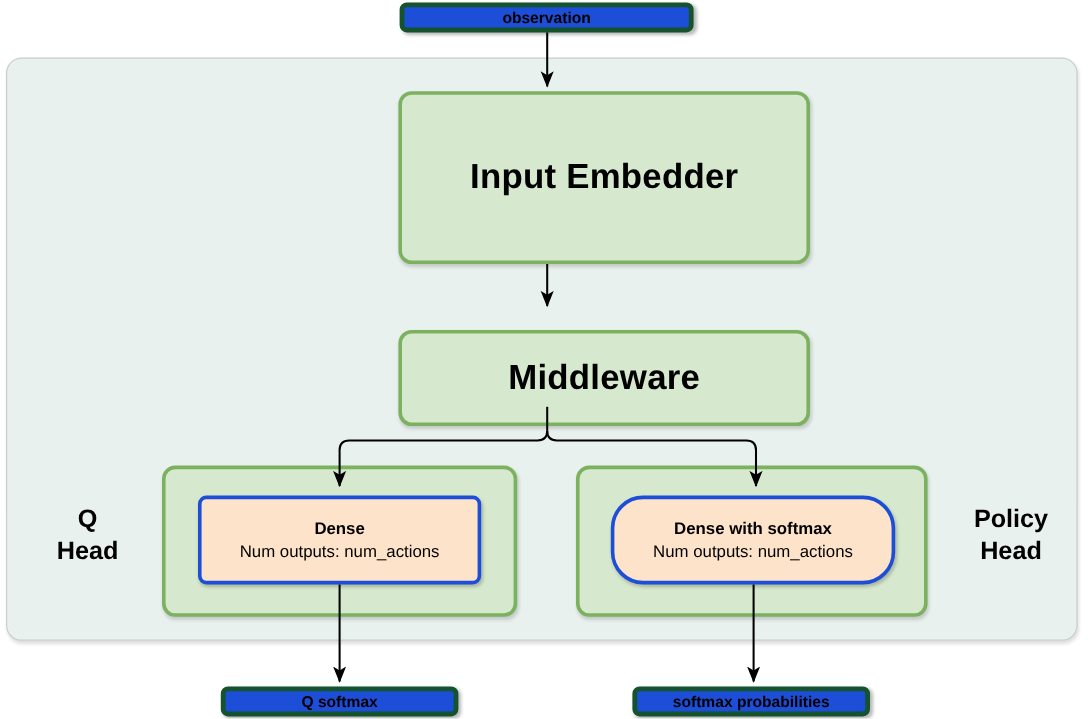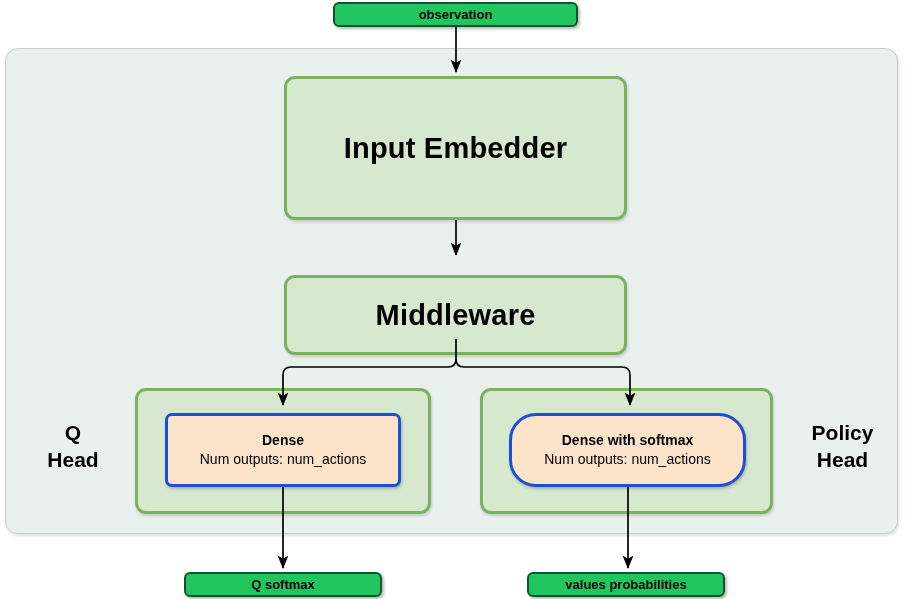--- a/index.html
+++ b/index.html
@@ -30,22 +30,22 @@
     background: #e9f1ef;
     border: 1px solid #c9cecd;
     border-radius: 13px;
     box-shadow: 1px 2px 3px rgba(0,0,0,0.13);
   }
 
   
   .io-box {
     position: absolute;
     box-sizing: border-box;
-    background: #22c55e;
-    border: 2px solid #14532d;
+    background: #1d4ed8;
+    border: 4px solid #14532d;
     border-radius: 6px;
     display: flex;
     align-items: center;
     justify-content: center;
     color: #000000;
     font-weight: bold;
     font-size: 13px;
     box-shadow: 2px 2px 3px rgba(0,0,0,0.28);
   }
 
@@ -54,20 +54,21 @@
     position: absolute;
     box-sizing: border-box;
     background: #d6e8cd;
     border: 3px solid #7cb25f;
     border-radius: 11px;
     display: flex;
     align-items: center;
     justify-content: center;
     color: #000000;
     box-shadow: 1px 2px 3px rgba(0,0,0,0.16);
+    margin-left: 48px;
   }
   .green-box.big-label {
     font-size: 29px;
     font-weight: bold;
     letter-spacing: 0.2px;
   }
 
   
   .head-group {
     position: absolute;
@@ -157,21 +158,21 @@
 
   <div class="head-caption" style="left:28px; top:420px; width:90px;">Q
 Head</div>
   <div class="head-caption" style="left:790px; top:420px; width:105px;">Policy
 Head</div>
 
   <div class="io-box" style="left:184px; top:572px; width:198px; height:25px;">
     <span>Q softmax</span>
   </div>
   <div class="io-box" style="left:527px; top:572px; width:198px; height:25px;">
-    <span>values probabilities</span>
+    <span>softmax probabilities</span>
   </div>
 
   <svg class="connectors" viewBox="0 0 910 599">
     <defs>
       <marker id="arrowhead" markerWidth="9" markerHeight="9" refX="7.4" refY="3.2" orient="auto" markerUnits="strokeWidth">
         <path d="M0,0 L8,3.2 L0,6.4 L1.9,3.2 z" fill="#000000"></path>
       </marker>
     </defs>
 
     <path d="M456,27 L456,72" stroke="#000000" stroke-width="1.7" fill="none" marker-end="url(#arrowhead)"></path>

